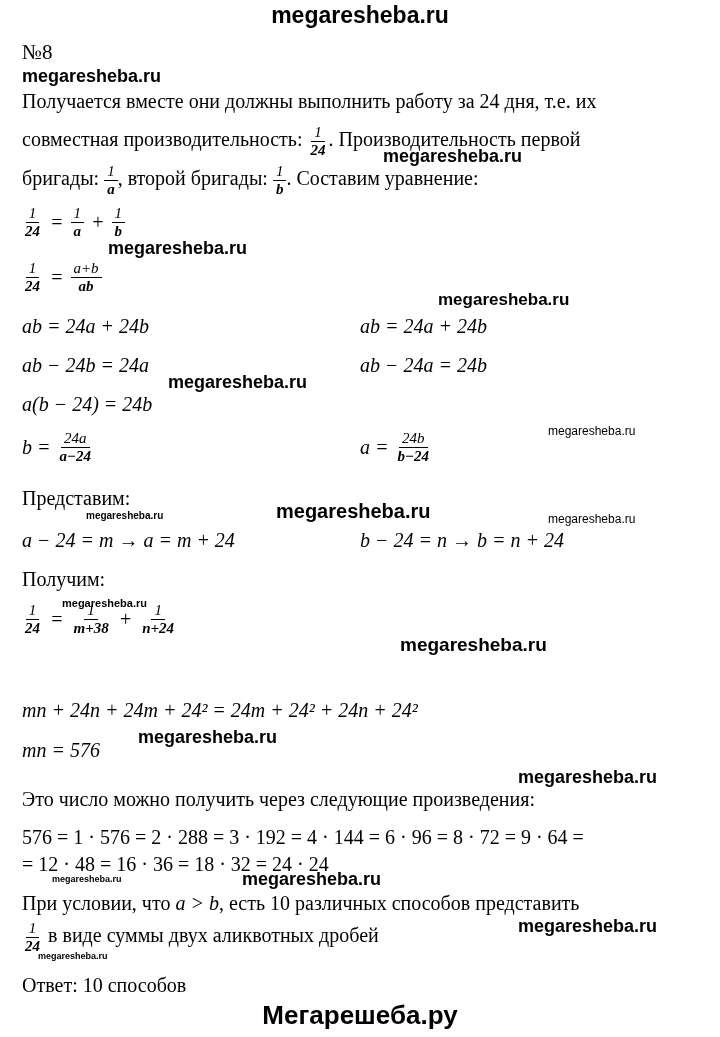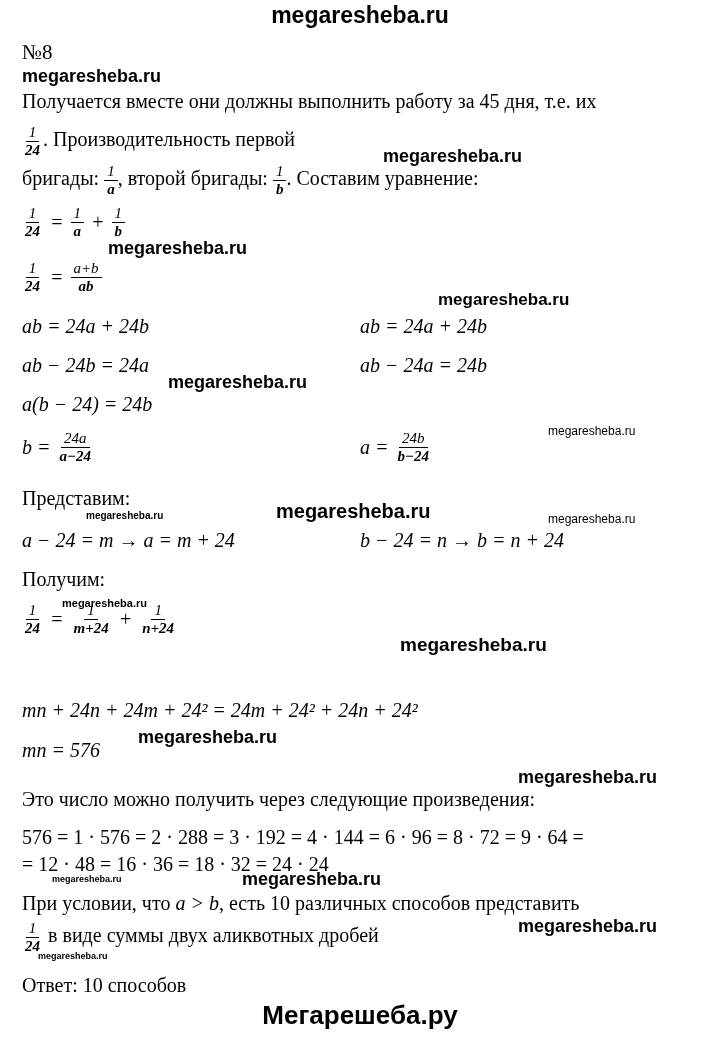--- a/index.html
+++ b/index.html
@@ -34,24 +34,24 @@
 </head>
 <body>
 
 <div class="page">
 
   <div class="abs center sans-bold site-header" style="top:2px">megaresheba.ru</div>
 
   <div class="abs problem-number" style="top:40px">№8</div>
 
   <div class="abs line" style="top:88px">
-    <span>Получается вместе они должны выполнить работу за 45 дня, т.е. их</span>
+    <span>Получается вместе они должны выполнить работу за 24 дня, т.е. их</span>
   </div>
   <div class="abs line" style="top:124px">
-    <span class="frac">
+    <span>совместная производительность: </span><span class="frac">
         <span class="num">1</span>
         <span class="den">24</span>
       </span><span>. Производительность первой</span>
   </div>
   <div class="abs line" style="top:163px">
     <span>бригады: </span><span class="frac">
         <span class="num">1</span>
         <span class="den">a</span>
       </span><span>, второй бригады: </span><span class="frac">
         <span class="num">1</span>
@@ -126,21 +126,21 @@
   <div class="abs" style="top:568px">Получим:</div>
 
   <div class="abs eq math" style="top:602px">
     <span class="frac">
         <span class="num">1</span>
         <span class="den">24</span>
       </span>
     <span>=</span>
     <span class="frac">
         <span class="num">1</span>
-        <span class="den">m+24</span>
+        <span class="den">m+38</span>
       </span>
     <span>+</span>
     <span class="frac">
         <span class="num">1</span>
         <span class="den">n+24</span>
       </span>
   </div>
 
   <div class="abs line math" style="top:697px">mn + 24n + 24m + 24² = 24m + 24² + 24n + 24²</div>
   <div class="abs line math" style="top:737px">mn = 576</div>

